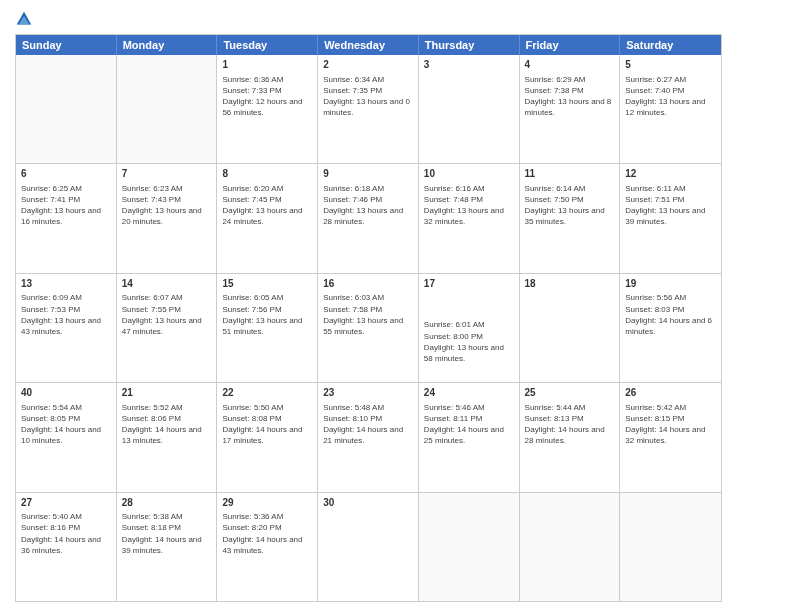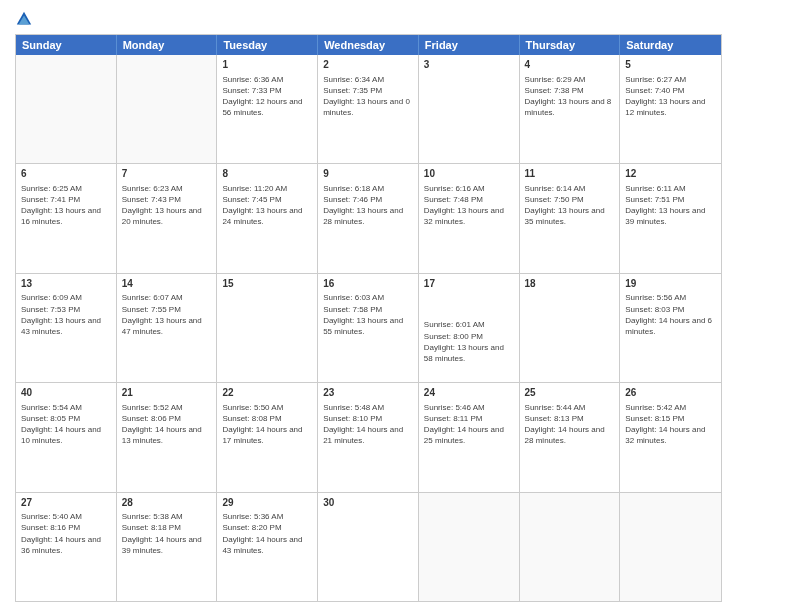--- a/index.html
+++ b/index.html
@@ -130,22 +130,22 @@
       <div class="location-title"></div>
     </div>
   </div>
 
   <div class="calendar">
     <div class="cal-header-row">
     <div class="cal-header-cell">Sunday</div>
         <div class="cal-header-cell">Monday</div>
         <div class="cal-header-cell">Tuesday</div>
         <div class="cal-header-cell">Wednesday</div>
+        <div class="cal-header-cell">Thursday</div>
         <div class="cal-header-cell">Friday</div>
-        <div class="cal-header-cell">Thursday</div>
         <div class="cal-header-cell">Saturday</div>
       </div>
     <div class="cal-body">
     <div class="cal-row">
           <div class="cal-cell empty"></div>
           <div class="cal-cell empty"></div>
           <div class="cal-cell">
             <span class="day-num">1</span>
             <div class="day-info" style="white-space: pre-line;">Sunrise: 6:36 AM
 Sunset: 7:33 PM
@@ -181,21 +181,21 @@
 Daylight: 13 hours and 16 minutes.</div>
           </div>
           <div class="cal-cell">
             <span class="day-num">7</span>
             <div class="day-info" style="white-space: pre-line;">Sunrise: 6:23 AM
 Sunset: 7:43 PM
 Daylight: 13 hours and 20 minutes.</div>
           </div>
           <div class="cal-cell">
             <span class="day-num">8</span>
-            <div class="day-info" style="white-space: pre-line;">Sunrise: 11:20 AM
+            <div class="day-info" style="white-space: pre-line;">Sunrise: 6:20 AM
 Sunset: 7:45 PM
 Daylight: 13 hours and 24 minutes.</div>
           </div>
           <div class="cal-cell">
             <span class="day-num">9</span>
             <div class="day-info" style="white-space: pre-line;">Sunrise: 6:18 AM
 Sunset: 7:46 PM
 Daylight: 13 hours and 28 minutes.</div>
           </div>
           <div class="cal-cell">
@@ -225,20 +225,23 @@
 Daylight: 13 hours and 43 minutes.</div>
           </div>
           <div class="cal-cell">
             <span class="day-num">14</span>
             <div class="day-info" style="white-space: pre-line;">Sunrise: 6:07 AM
 Sunset: 7:55 PM
 Daylight: 13 hours and 47 minutes.</div>
           </div>
           <div class="cal-cell">
             <span class="day-num">15</span>
+            <div class="day-info" style="white-space: pre-line;">Sunrise: 6:05 AM
+Sunset: 7:56 PM
+Daylight: 13 hours and 51 minutes.</div>
           </div>
           <div class="cal-cell">
             <span class="day-num">16</span>
             <div class="day-info" style="white-space: pre-line;">Sunrise: 6:03 AM
 Sunset: 7:58 PM
 Daylight: 13 hours and 55 minutes.</div>
           </div>
           <div class="cal-cell">
             <span class="day-num">17</span>
             <div class="day-info" style="white-space: pre-line; margin-top: 29px;">Sunrise: 6:01 AM

